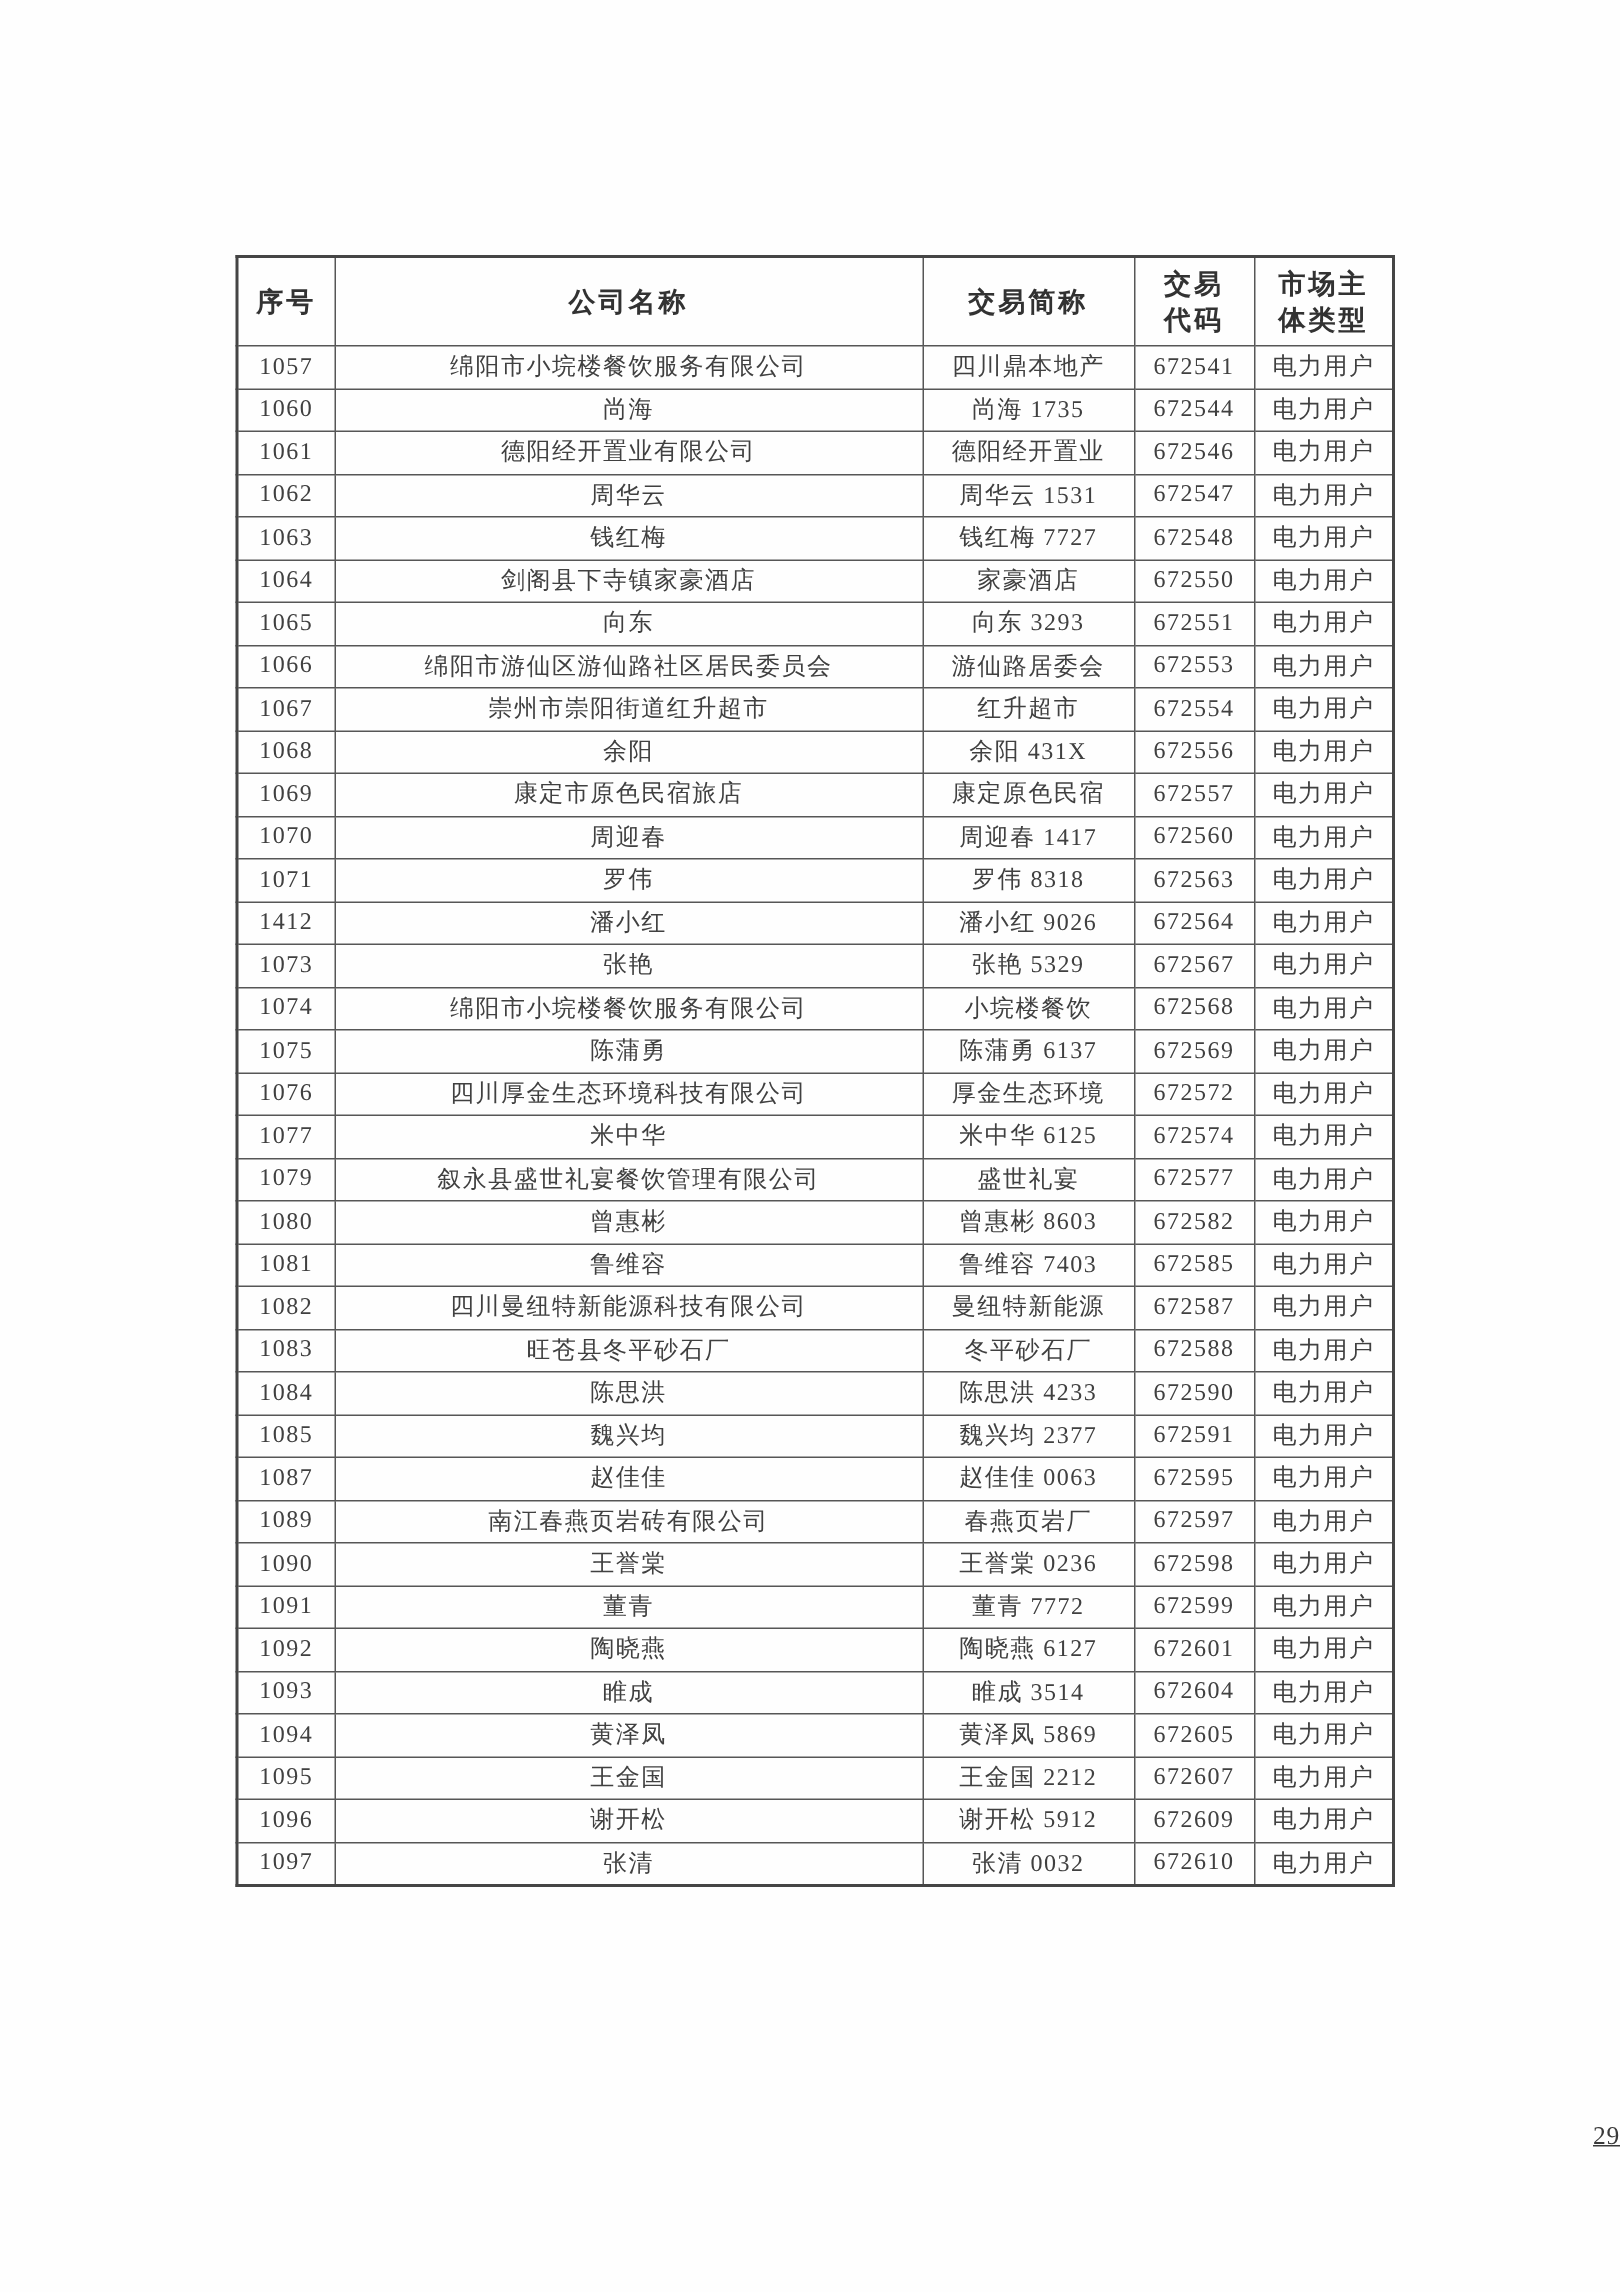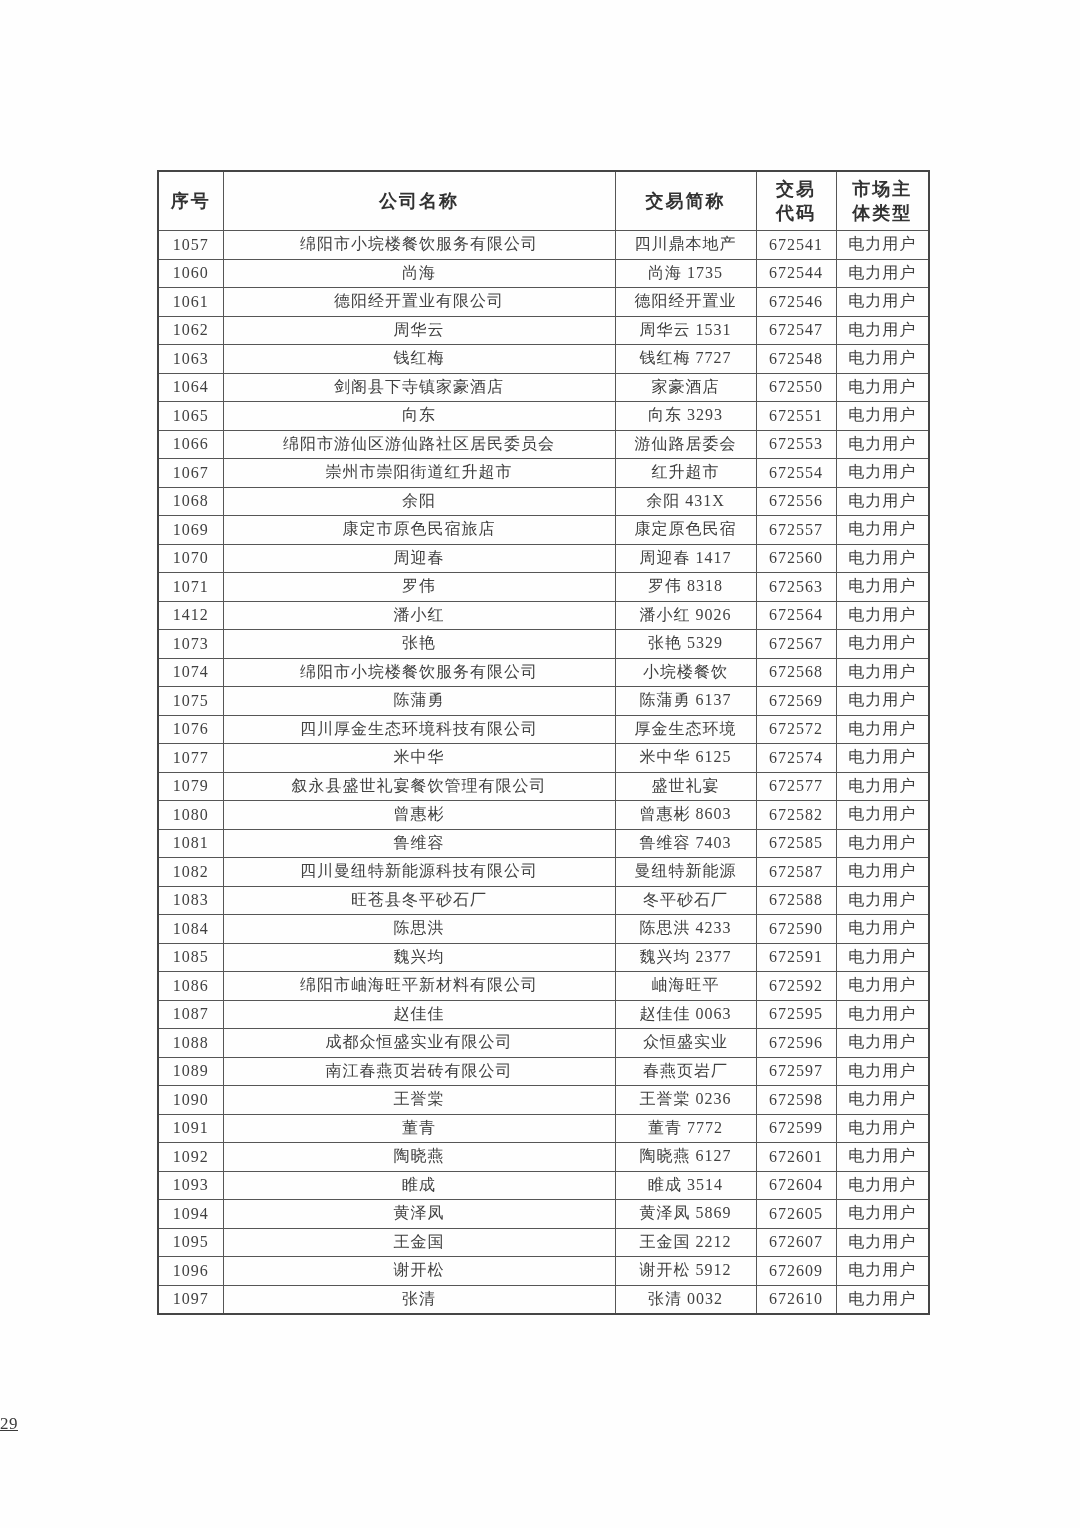--- a/index.html
+++ b/index.html
@@ -53,21 +53,21 @@
   }
   td.col-serial, td.col-code {
     letter-spacing: 0.5px;
     font-size: 16px;
   }
   .page-number {
     position: absolute;
     left: 0;
     top: 1414px;
     width: 1080px;
-    text-align: left;
+    text-align: right;
     font-size: 17px;
     color: #3a3a3a;
     letter-spacing: 0.5px;
     text-decoration: underline;
   }
 </style>
 </head>
 <body>
 
 <div class="table-wrap">
@@ -267,38 +267,24 @@
           <td class="col-type">电力用户</td>
         </tr>
         <tr>
           <td class="col-serial">1085</td>
           <td class="col-company">魏兴均</td>
           <td class="col-abbr">魏兴均 2377</td>
           <td class="col-code">672591</td>
           <td class="col-type">电力用户</td>
         </tr>
         <tr>
-          <td class="col-serial">1086</td>
-          <td class="col-company">绵阳市岫海旺平新材料有限公司</td>
-          <td class="col-abbr">岫海旺平</td>
-          <td class="col-code">672592</td>
-          <td class="col-type">电力用户</td>
-        </tr>
-        <tr>
           <td class="col-serial">1087</td>
           <td class="col-company">赵佳佳</td>
           <td class="col-abbr">赵佳佳 0063</td>
           <td class="col-code">672595</td>
-          <td class="col-type">电力用户</td>
-        </tr>
-        <tr>
-          <td class="col-serial">1088</td>
-          <td class="col-company">成都众恒盛实业有限公司</td>
-          <td class="col-abbr">众恒盛实业</td>
-          <td class="col-code">672596</td>
           <td class="col-type">电力用户</td>
         </tr>
         <tr>
           <td class="col-serial">1089</td>
           <td class="col-company">南江春燕页岩砖有限公司</td>
           <td class="col-abbr">春燕页岩厂</td>
           <td class="col-code">672597</td>
           <td class="col-type">电力用户</td>
         </tr>
         <tr>

